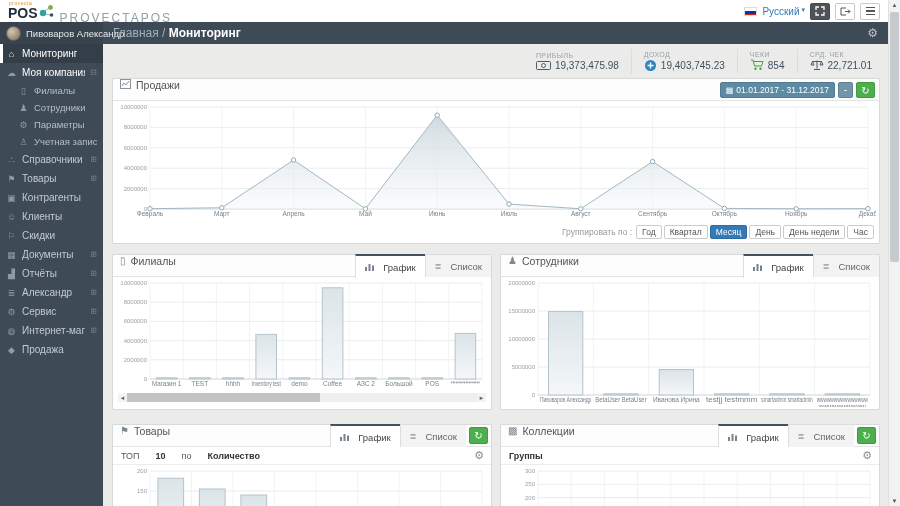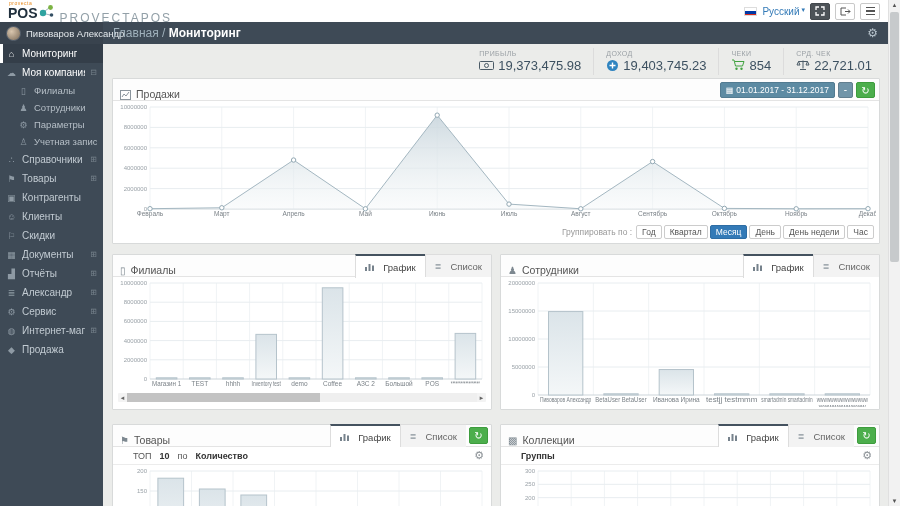--- a/index.html
+++ b/index.html
@@ -47,49 +47,49 @@
   .si-expand{margin-left:auto;font-size:8px;color:#76828c}
   .sidebar-add{position:absolute;left:80px;top:316px}
   .sidebar-add button{width:18px;height:15px;background:#3fae49;border:1px solid #6fc477;border-radius:3px;color:#fff;font-size:11px;line-height:11px;cursor:pointer;padding:0}
 
   
   .main{position:absolute;left:103px;top:44px;right:12px;bottom:0;background:#ebecea;overflow:hidden}
   .stats{position:absolute;top:1px;right:4px;height:32px;display:flex;align-items:center}
   .stat{padding:2px 12px;border-left:1px solid #dcdcdc}
   .stat:first-child{border-left:none}
   .stat-label{font-size:7px;color:#9aa0a5;letter-spacing:.4px;margin-bottom:1px}
-  .stat-value{display:flex;align-items:center;gap:4px;font-size:13px;color:#3d5161}
+  .stat-value{display:flex;align-items:center;gap:4px;font-size:10px;color:#3d5161}
 
   .panel{position:absolute;background:#fff;border:1px solid #d8dada;border-radius:1px}
   #panel-sales{left:9px;top:34px;width:768px;height:166px}
   #panel-branches{left:9px;top:210px;width:380px;height:156px}
   #panel-employees{left:397px;top:210px;width:380px;height:156px}
   #panel-products{left:9px;top:380px;width:380px;height:140px}
   #panel-collections{left:397px;top:380px;width:380px;height:140px}
 
-  .panel-h{height:22px;border-bottom:1px solid #e4e4e4;display:flex;align-items:flex-end;padding-left:7px;font-size:10.5px;color:#555;background:#fdfdfd;position:relative}
+  .panel-h{height:22px;border-bottom:1px solid #e4e4e4;display:flex;align-items:flex-start;padding-left:7px;font-size:10.5px;color:#555;background:#fdfdfd;position:relative}
   .panel-h .p-icon{margin-right:5px;color:#7d8890;font-size:10px}
   .tabs{position:absolute;right:0;top:-1px;bottom:-1px;display:flex}
   .has-refresh .tabs{right:25px}
   .tab{display:flex;align-items:center;gap:9px;padding:8px 9px;font-size:9.5px;color:#666;background:#f3f3f3;border-left:1px solid #ddd;border-top:1px solid #ddd;cursor:pointer}
   .tab .list-glyph{font-size:8px;color:#8a949c}
   .tab.active{background:#fff;border-top:2px solid #44525f;color:#444;margin-bottom:-1px}
   .btn-refresh{position:absolute;right:3px;top:2px;width:19px;height:17px;background:#4cae4c;border:1px solid #3d9c3d;border-radius:2px;color:#fff;font-size:10px;line-height:14px;text-align:center;cursor:pointer;padding:0}
   .sales-controls{position:absolute;right:4px;top:3px;display:flex;gap:3px;align-items:center}
   .btn-date{display:flex;align-items:center;gap:3px;background:#5d8ba3;border:1px solid #527b91;color:#fff;font-size:8.5px;padding:1px 5px;height:16px;border-radius:2px;cursor:pointer}
   .btn-date .cal{font-size:8px}
   .btn-minus{width:15px;height:16px;background:#7195a9;border:1px solid #627f90;color:#fff;font-size:10px;border-radius:2px;cursor:pointer;line-height:12px;padding:0}
   .sales-refresh{position:static;width:19px;height:16px;line-height:13px}
 
   .groupby{position:absolute;right:5px;bottom:4px;display:flex;align-items:center;gap:4px;font-size:8.5px;color:#999}
   #group-buttons{display:flex;gap:2px}
   .gb{font-size:8.5px;padding:1px 5px;background:#fff;border:1px solid #ccc;color:#555;cursor:pointer;border-radius:2px}
   .gb.active{background:#337ab7;border-color:#2e6da4;color:#fff}
 
-  .subhead{height:18px;border-bottom:1px solid #ececec;display:flex;align-items:center;gap:8px;padding:0 20px;font-size:9px;color:#555;position:relative;background:#fff}
+  .subhead{height:18px;border-bottom:1px solid #ececec;display:flex;align-items:center;gap:16px;padding:0 8px;font-size:9px;color:#555;position:relative;background:#fff}
   .subhead b{color:#333}
   .subhead .gear{position:absolute;right:7px;color:#8b9196;font-size:11px;cursor:pointer}
 
   svg.chart{display:block;margin:2px 0 0 3px}
   svg.chart text{font-family:"Liberation Sans",sans-serif}
 
   .hscroll{display:flex;align-items:center;height:9px;margin:2px 5px 0;background:#f3f3f3;border-radius:1px}
   .hs-arrow{font-size:6px;color:#666;width:9px;text-align:center;cursor:pointer}
   .hs-track{flex:1;height:100%;position:relative;background:#efefef}
   .hs-thumb{position:absolute;left:0;top:0;bottom:0;width:55%;background:#c3c3c3;cursor:grab}

